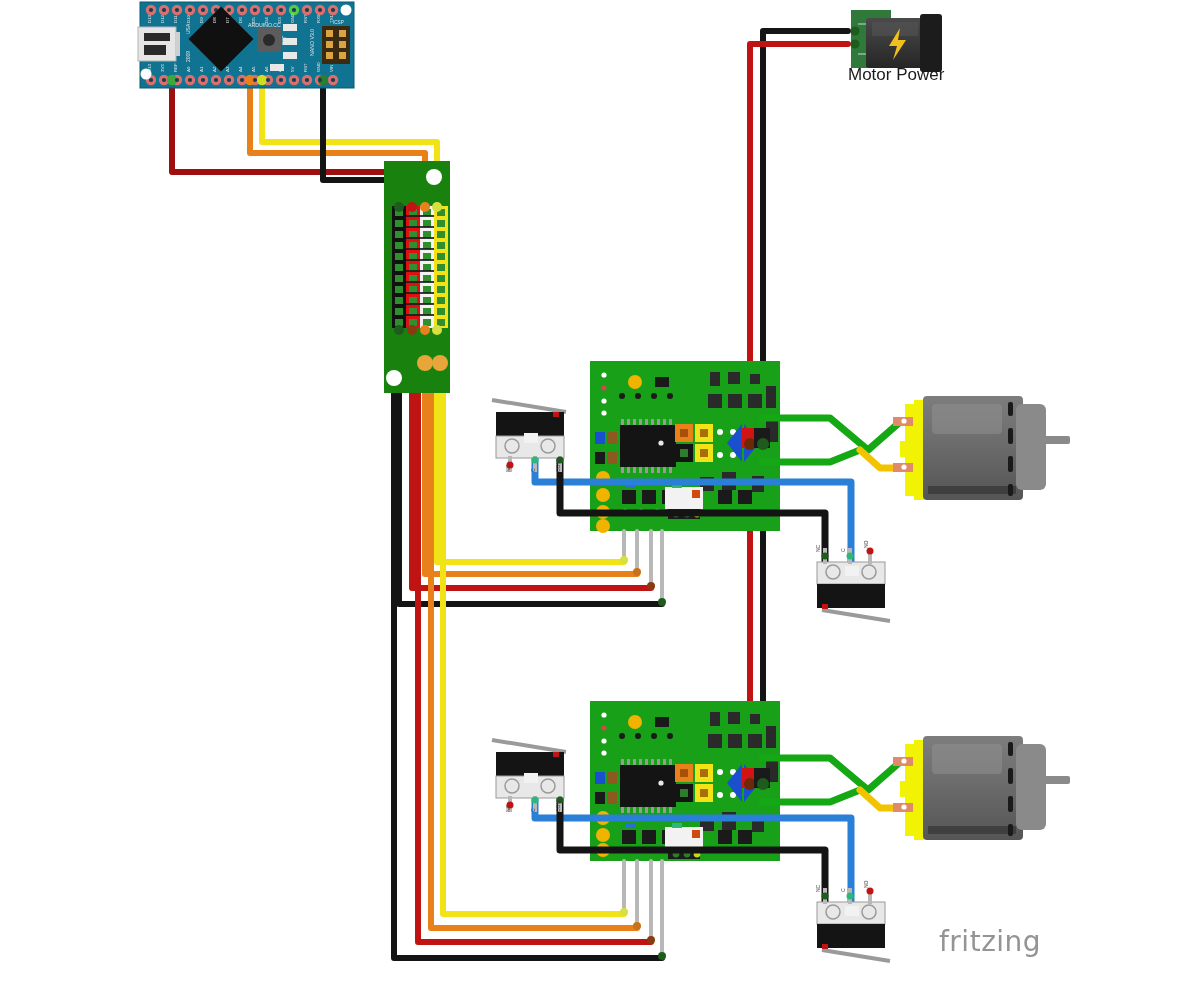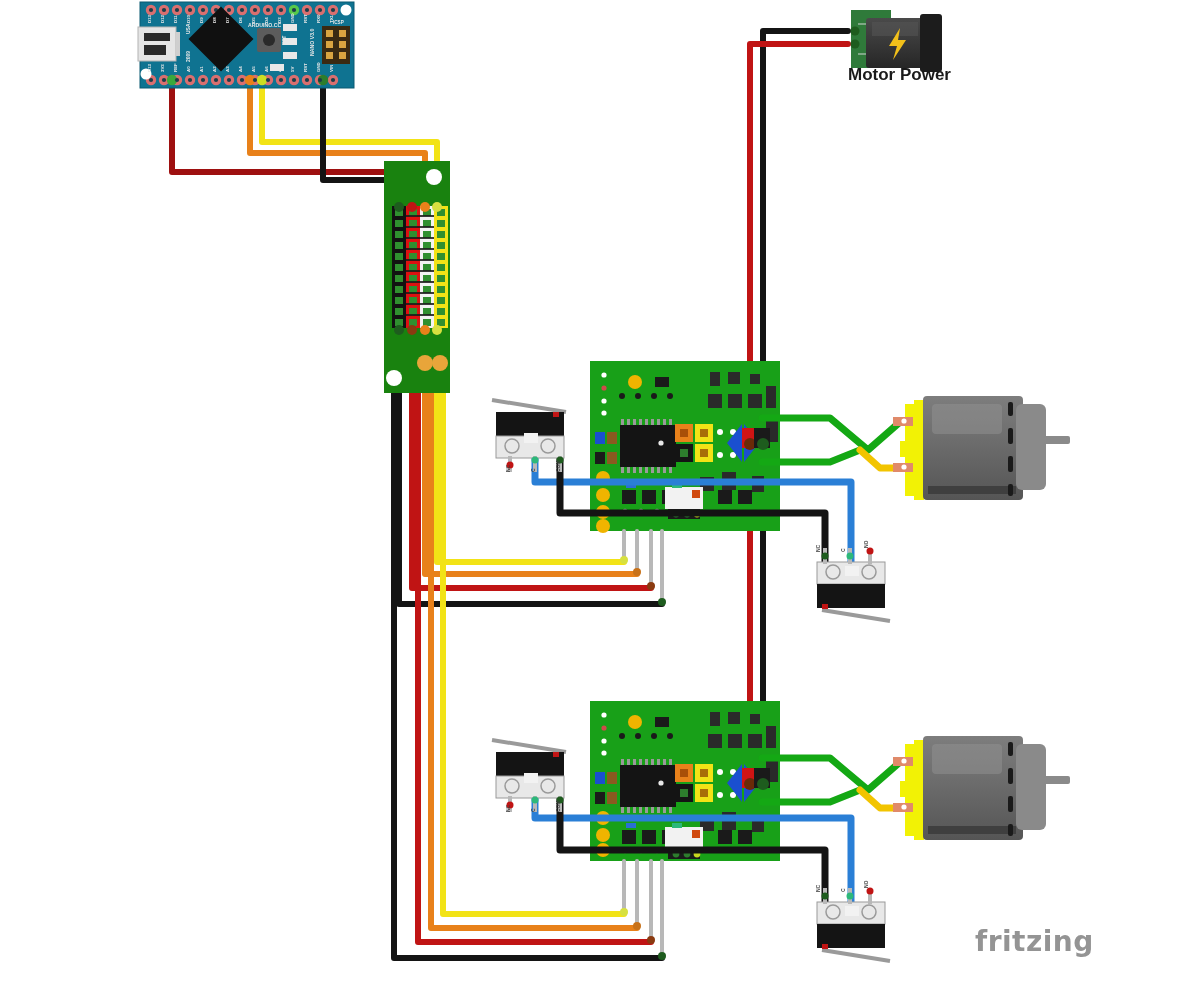--- a/index.html
+++ b/index.html
@@ -8,21 +8,20 @@
     padding: 0;
     background: #ffffff;
     font-family: "Liberation Sans", sans-serif;
   }
   #canvas {
     position: relative;
     width: 1200px;
     height: 1000px;
     background: #ffffff;
     overflow: hidden;
-    font-weight: bold;
   }
   #svgroot {
     position: absolute;
     left: 0; top: 0;
     width: 1200px;
     height: 1000px;
   }
   .lbl {
     position: absolute;
     white-space: nowrap;
@@ -883,15 +882,15 @@
         </g>
     <g transform="rotate(-90 868 888)">
           <text x="868" y="888">NO</text>
         </g>
   </g>
 
 </svg>
 
 <div class="lbl" id="motor-power-label" style="left:848px; top:65px;">Motor Power</div>
 
-<div class="lbl" id="fritzing-logo" style="left:975px; top:925px;">fritzing</div>
+<div class="lbl" id="fritzing-logo" style="left:939px; top:925px;">fritzing</div>
 
 </div>
 
 </body></html>

